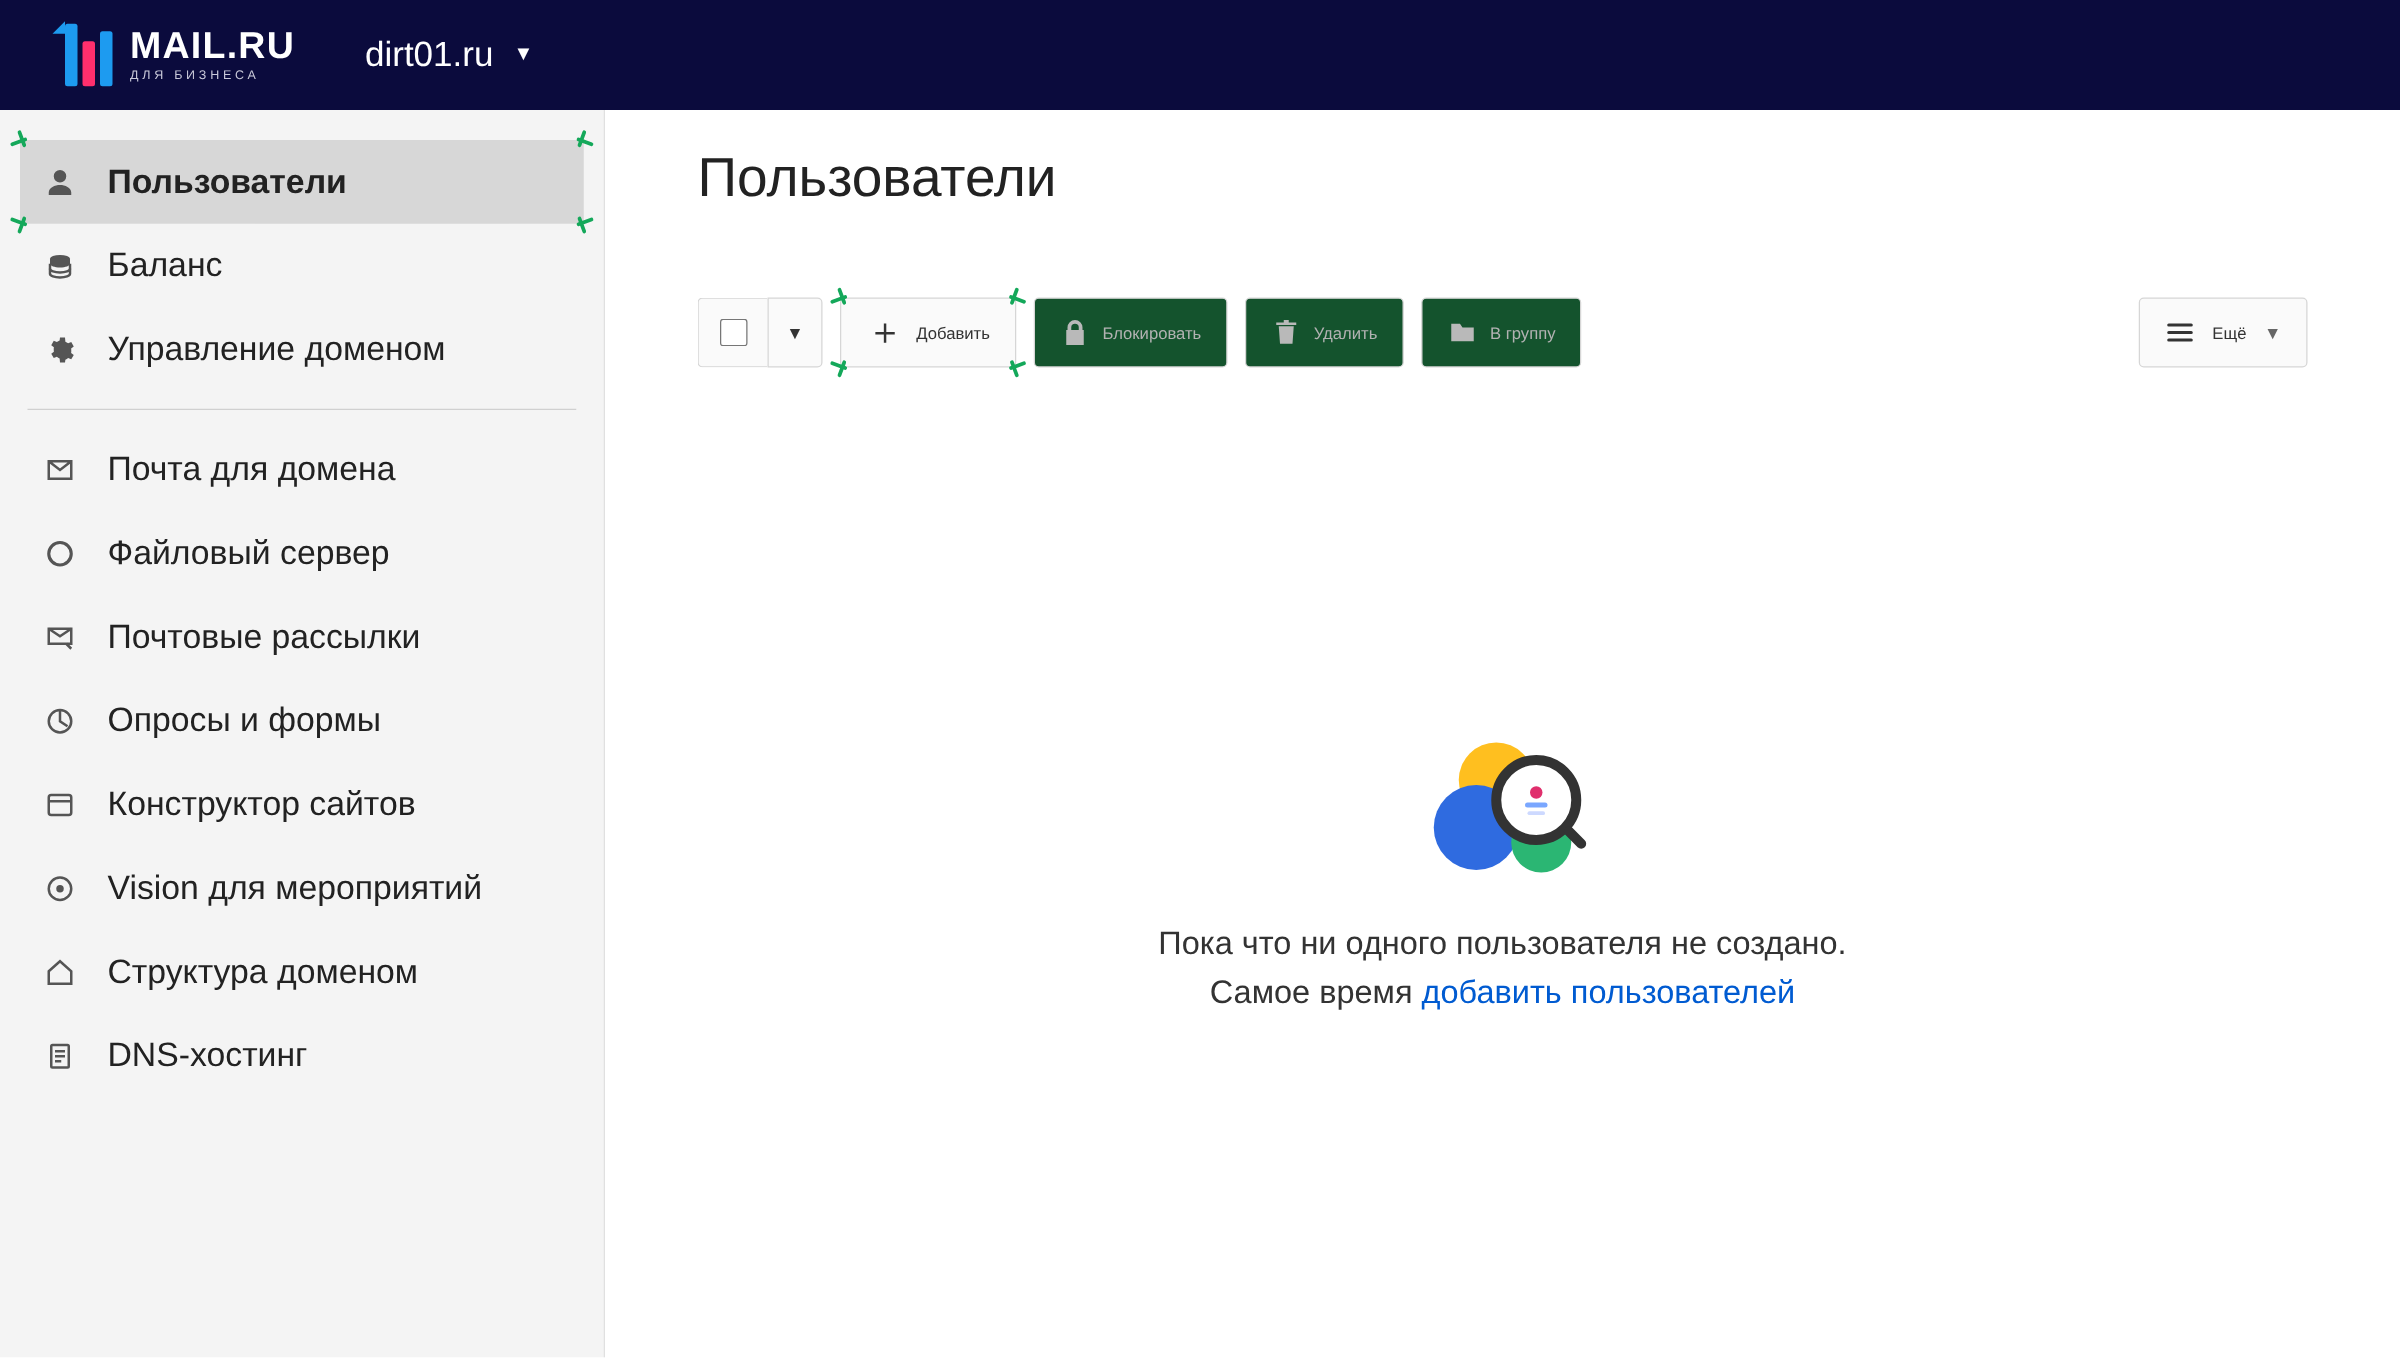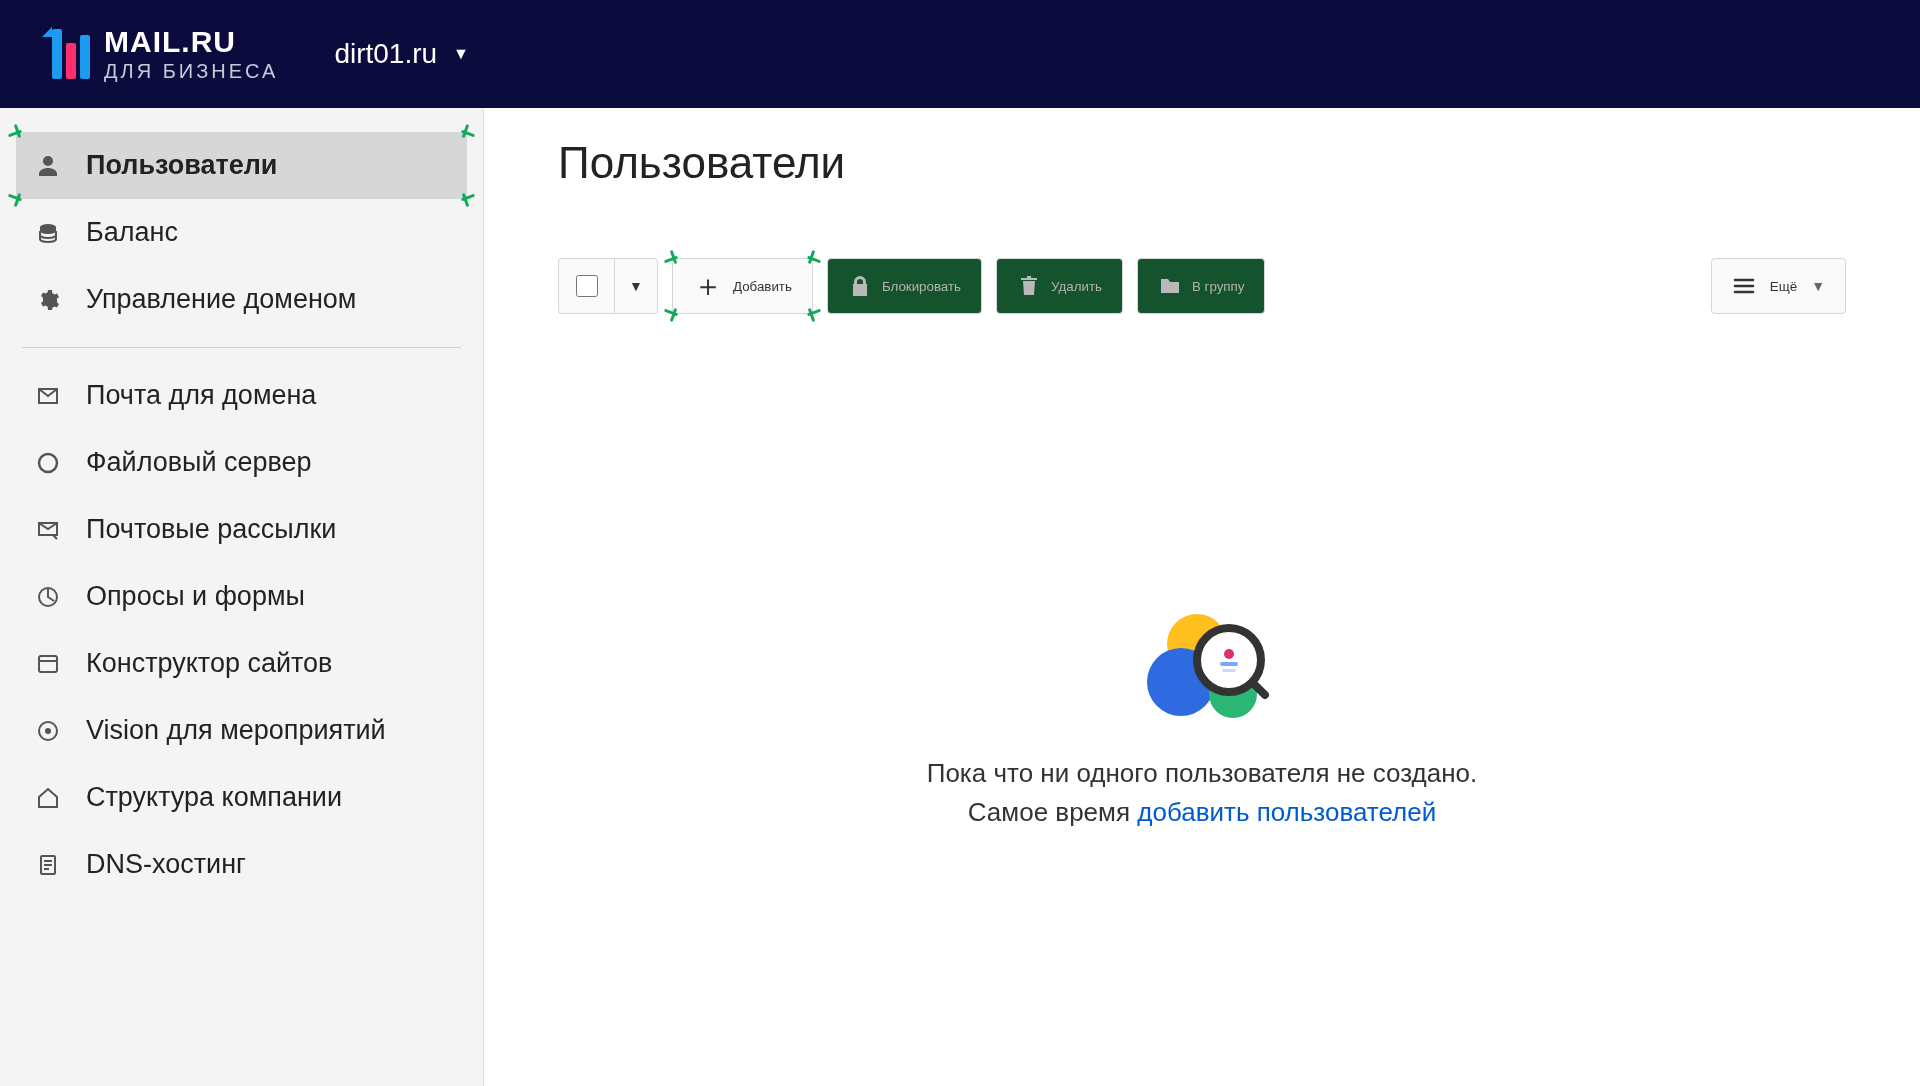--- a/index.html
+++ b/index.html
@@ -3,34 +3,34 @@
 <meta charset="utf-8">
 <style>
   * { box-sizing: border-box; margin: 0; padding: 0; }
   html, body { width: 100%; height: 100%; font-family: Arial, Helvetica, sans-serif; }
   body { background: #fff; color: #333; }
 
   .app { width: 1920px; height: 1086px; transform-origin: top left; }
 
   
   .header {
-    height: 108px; background: #0b0b3d; color: #fff;
+    height: 88px; background: #0b0b3d; color: #fff;
     display: flex; align-items: center; padding: 0 40px 0 52px;
   }
   .logo { display: flex; align-items: center; gap: 14px; margin-right: 56px; }
   .logo-mark { display: flex; align-items: flex-end; gap: 4px; height: 50px; }
   .logo-mark span { display: inline-block; width: 10px; border-radius: 2px; }
   .logo-mark .bar1 { height: 50px; background: #1d9bf0; position: relative; }
   .logo-mark .bar1::before { content:""; position:absolute; top:-2px; left:-10px; width:0; height:0;
     border-left:10px solid transparent; border-bottom:10px solid #1d9bf0; }
   .logo-mark .bar2 { height: 36px; background: #ff2f6d; }
   .logo-mark .bar3 { height: 44px; background: #1d9bf0; }
   .logo-text { display:flex; flex-direction:column; line-height:1; }
   .logo-text .l1 { font-size: 30px; font-weight: 800; letter-spacing: 1px; }
-  .logo-text .l2 { font-size: 20px; letter-spacing: 3px; color: #c9c9d9; margin-top:4px; }
+  .logo-text .l2 { font-size: 10px; letter-spacing: 3px; color: #c9c9d9; margin-top:4px; }
   .domain-selector { display:flex; align-items:center; gap:16px; font-size: 28px; cursor:pointer; }
   .domain-selector .chev { font-size: 16px; }
 
   
   .body { display:flex; height: calc(1086px - 88px); }
 
   
   .sidebar {
     width: 484px; background:#f4f4f4; border-right:1px solid #e0e0e0;
     padding: 24px 16px 0 16px; overflow-y:auto;
@@ -238,21 +238,21 @@
         </span>
         <span>Vision для мероприятий</span>
       </div>
 
       <div class="nav-item">
         <span class="ico house-ico">
           <svg viewBox="0 0 24 24">
               <path d="M3 11l9-8 9 8v10H3z" fill="none" stroke="#555" stroke-width="2"></path>
             </svg>
         </span>
-        <span>Структура компании</span>
+        <span>Структура доменом</span>
       </div>
 
       <div class="nav-item">
         <span class="ico page-ico">
           <svg viewBox="0 0 24 24">
               <rect x="5" y="3" width="14" height="18" rx="1" fill="none" stroke="#555" stroke-width="2"></rect>
               <path d="M8 8h8M8 12h8M8 16h5" stroke="#555" stroke-width="2"></path>
             </svg>
         </span>
         <span>DNS-хостинг</span>

